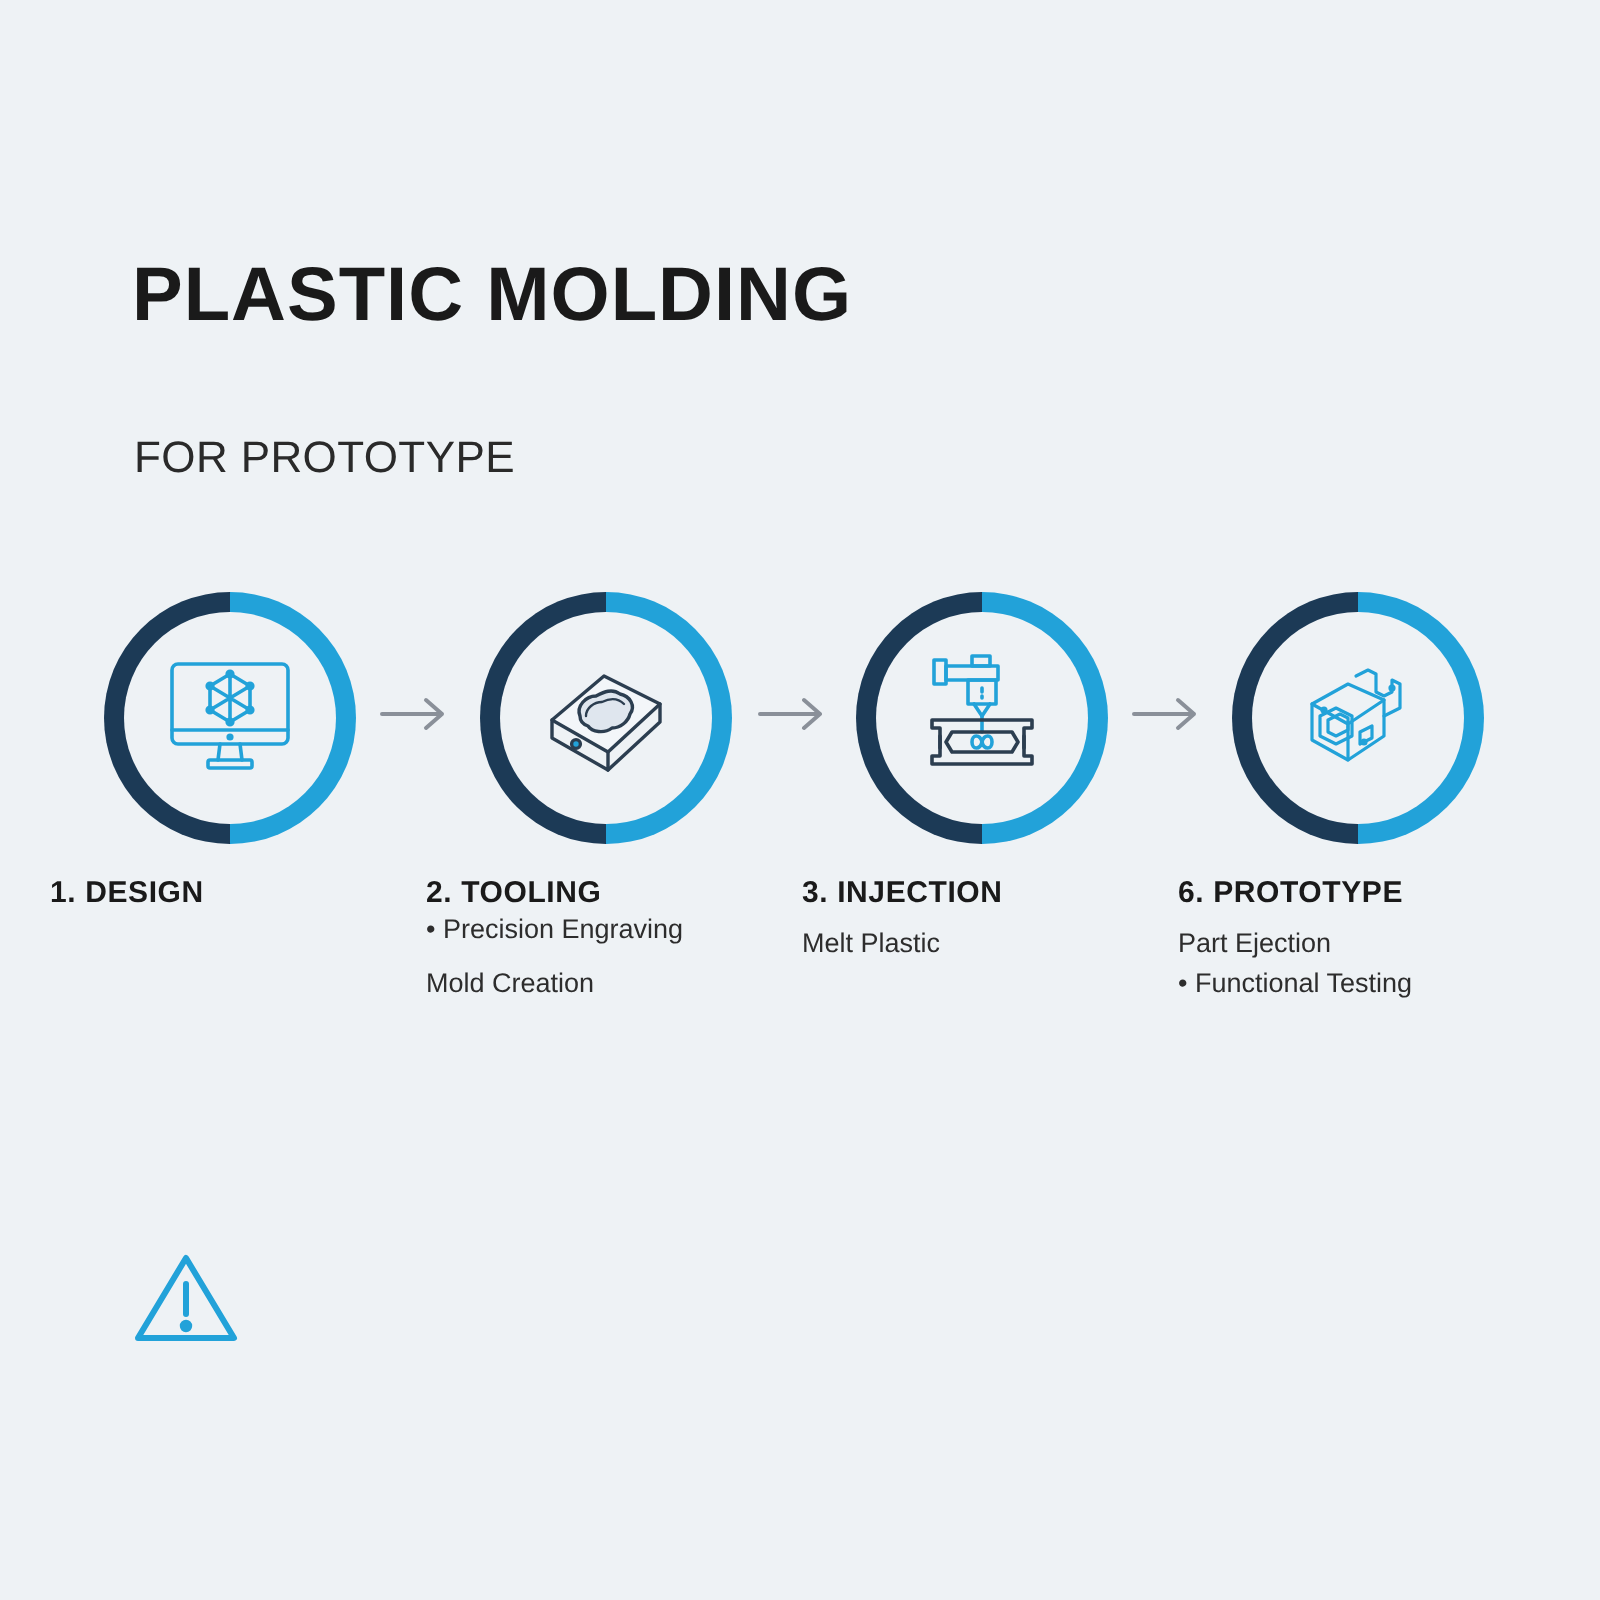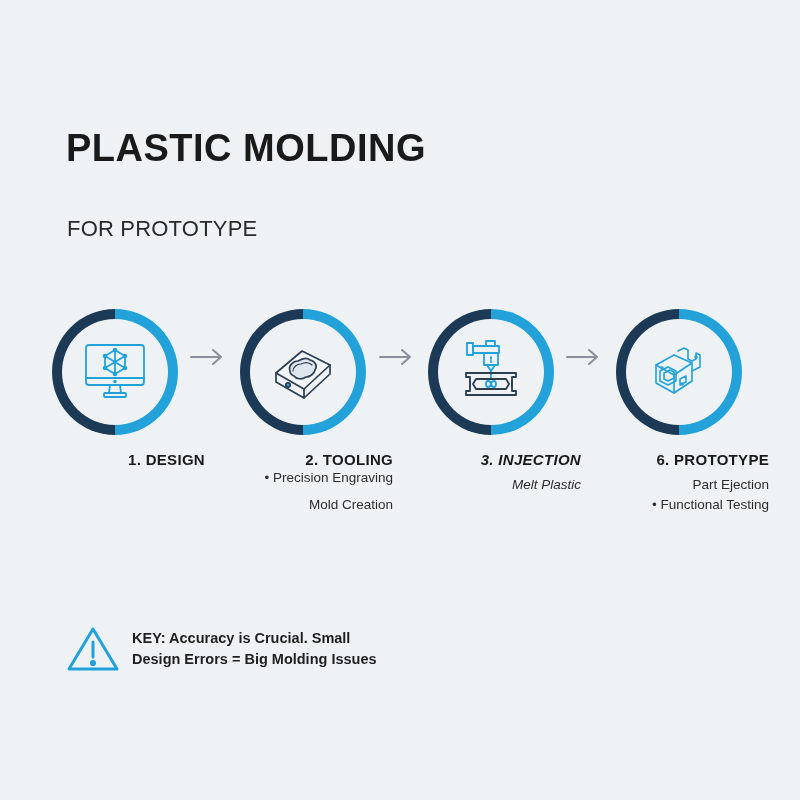--- a/index.html
+++ b/index.html
@@ -14,22 +14,22 @@
       position: absolute; left: 66px; top: 126px;
       margin: 0; font-weight: 700; font-size: 38px; line-height: 44px;
       letter-spacing: 0.5px; color: #1a1a1a; text-transform: uppercase; text-align: right;
     }
     .title span { display: block; }
     .subtitle {
       position: absolute; left: 67px; top: 216px;
       font-size: 22px; font-weight: 400; color: #2a2a2a; letter-spacing: 0.2px;
     }
     .step {
-      position: absolute; top: 309px; width: 180px; margin-left: -90px;
-      text-align: right;
+      position: absolute; top: 296px; width: 180px; margin-left: -90px;
+      text-align: left;
     }
     .ring {
       width: 126px; height: 126px; margin: 0 auto; border-radius: 50%;
       position: relative;
       background: linear-gradient(90deg, #1c3a56 0%, #1c3a56 50%, #22a2d9 50%, #22a2d9 100%);
     }
     .ring::after {
       content: ""; position: absolute; left: 10px; top: 10px; right: 10px; bottom: 10px;
       border-radius: 50%; background: #eef2f5;
     }
@@ -101,21 +101,21 @@
   </div>
   <div class="step-title">2. TOOLING</div>
   <div class="step-line">• Precision Engraving</div>
   <div class="step-line first">Mold Creation</div>
 </div>
 
 <svg class="arrow" style="left:379px;" viewBox="0 0 34 20" fill="none" stroke="#8a9099" stroke-width="2" stroke-linecap="round" stroke-linejoin="round">
   <path d="M1 10 H31 M23 3 L31 10 L23 17"></path>
 </svg>
 
-<div class="step" style="left:491px;font-style:italic;">
+<div class="step" style="left:491px;">
   <div class="ring">
     <svg class="icon" viewBox="0 0 70 70" fill="none" stroke-width="1.8" stroke-linejoin="round" stroke-linecap="round">
       <g stroke="#22a2d9">
         <rect x="11" y="6" width="6" height="12"></rect>
         <rect x="17" y="9" width="26" height="7"></rect>
         <rect x="30" y="4" width="9" height="5"></rect>
         <rect x="28" y="16" width="14" height="12"></rect>
         <path d="M31 28 L35 34 L39 28"></path>
         <path d="M35 20 V22 M35 24 V25"></path>
         <path d="M35 34 L35 42"></path>
@@ -154,17 +154,13 @@
   <div class="step-line first">Part Ejection</div>
   <div class="step-line">• Functional Testing</div>
 </div>
 
 <div class="key">
   <svg class="warn" viewBox="0 0 54 46" fill="none" stroke="#22a2d9" stroke-width="3" stroke-linejoin="round" stroke-linecap="round">
     <path d="M27 3 L51 43 H3 Z"></path>
     <path d="M27 16 V31"></path>
     <circle cx="27" cy="37" r="1.6" fill="#22a2d9"></circle>
   </svg>
-  <div class="key-text">
-    <div>KEY: Accuracy is Crucial. Small</div>
-    <div>Design Errors = Big Molding Issues</div>
-  </div>
 </div>
 
 </body></html>

